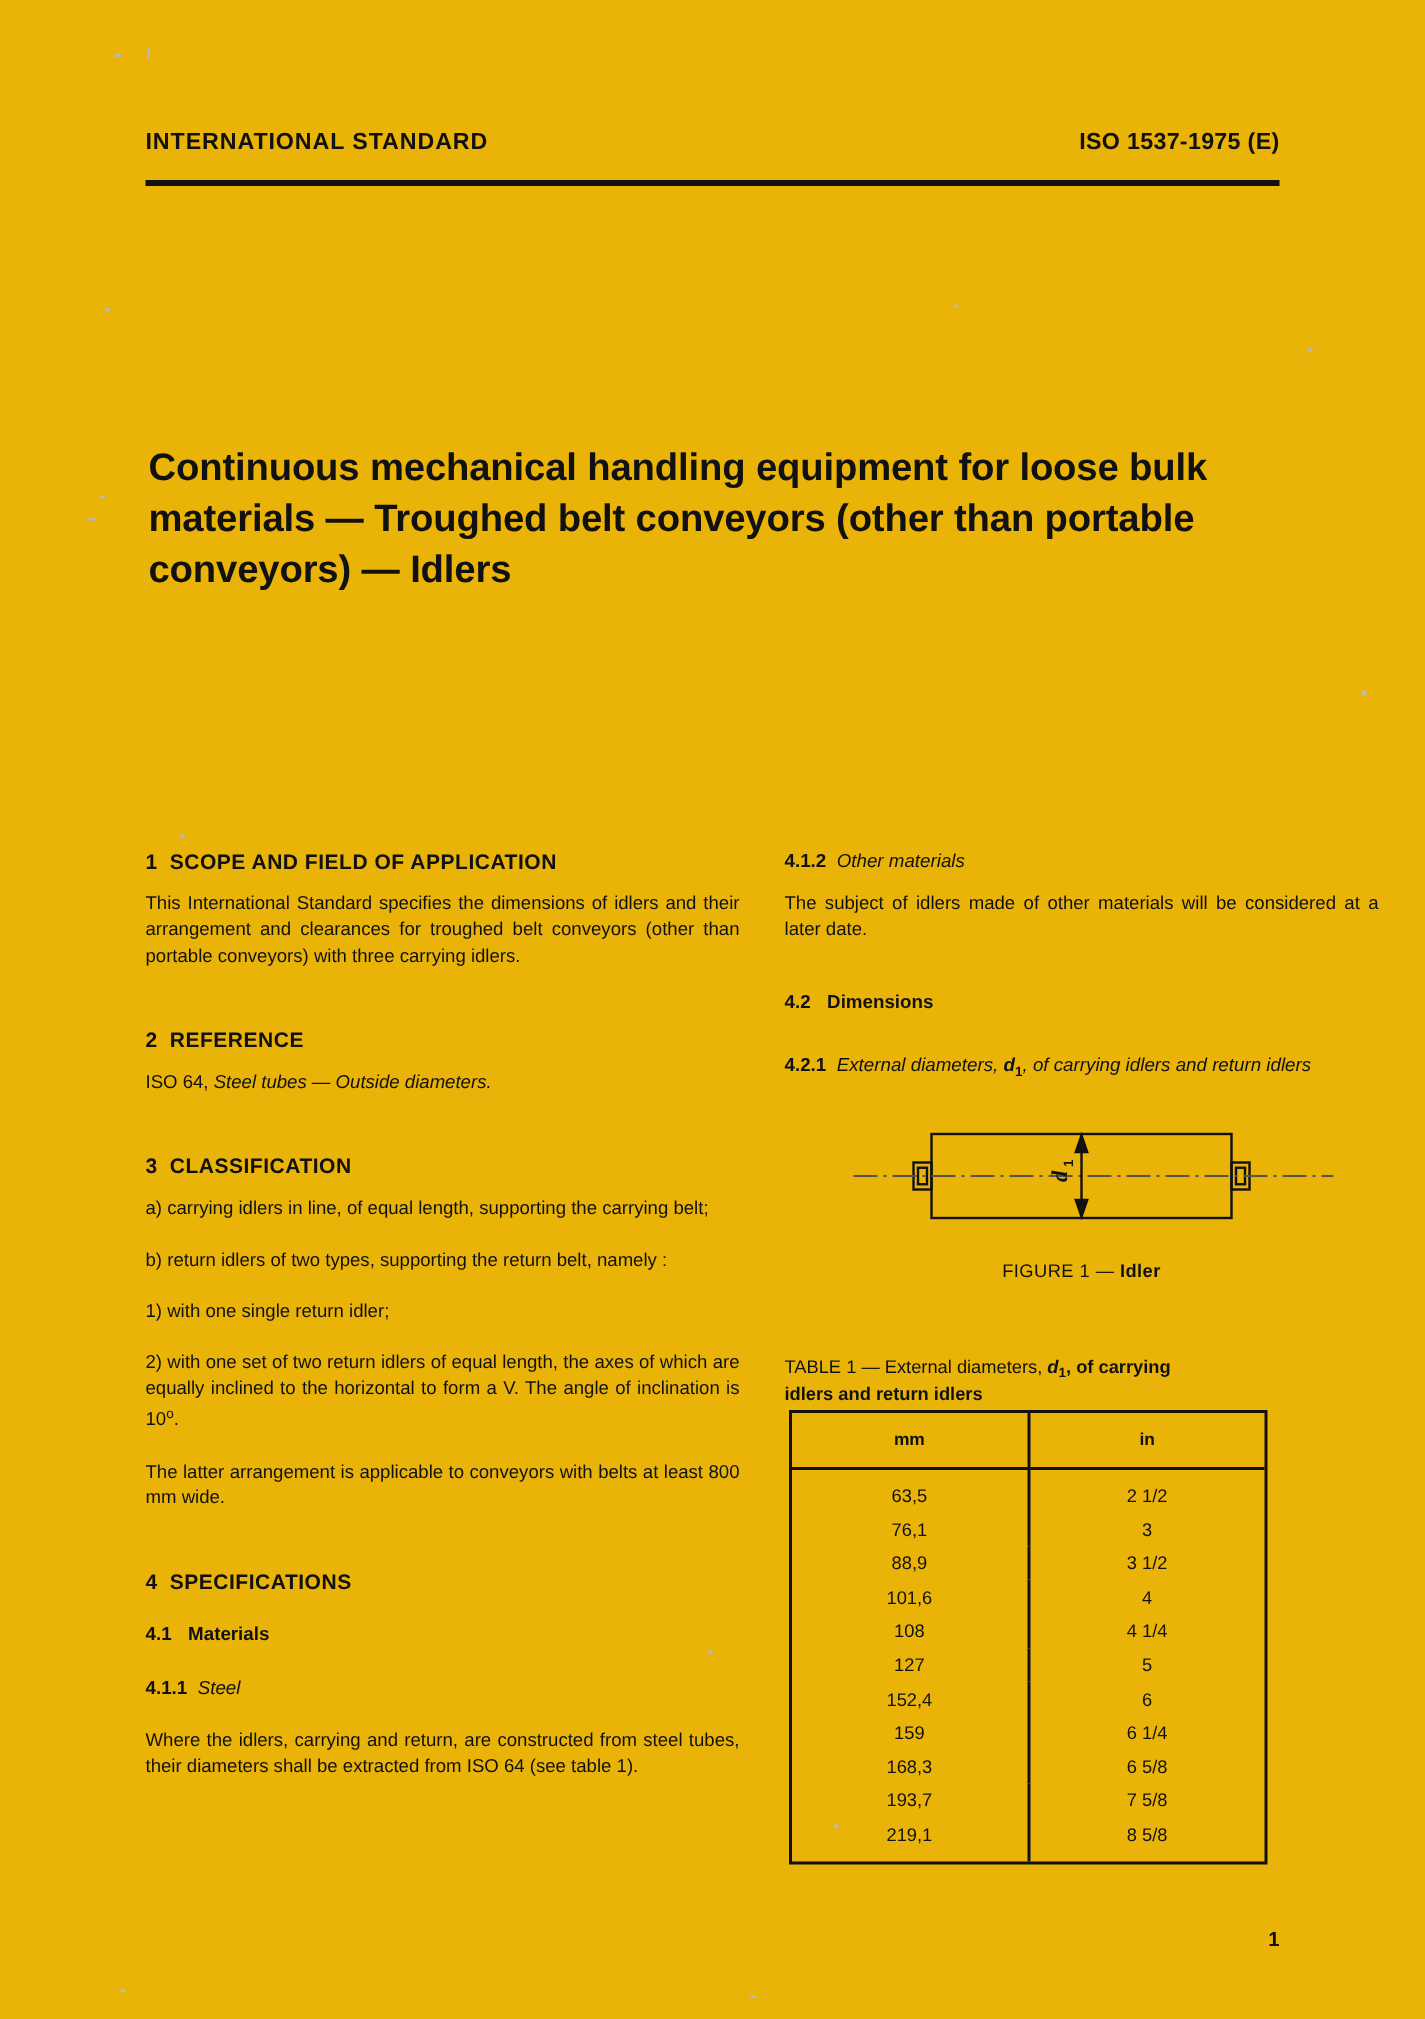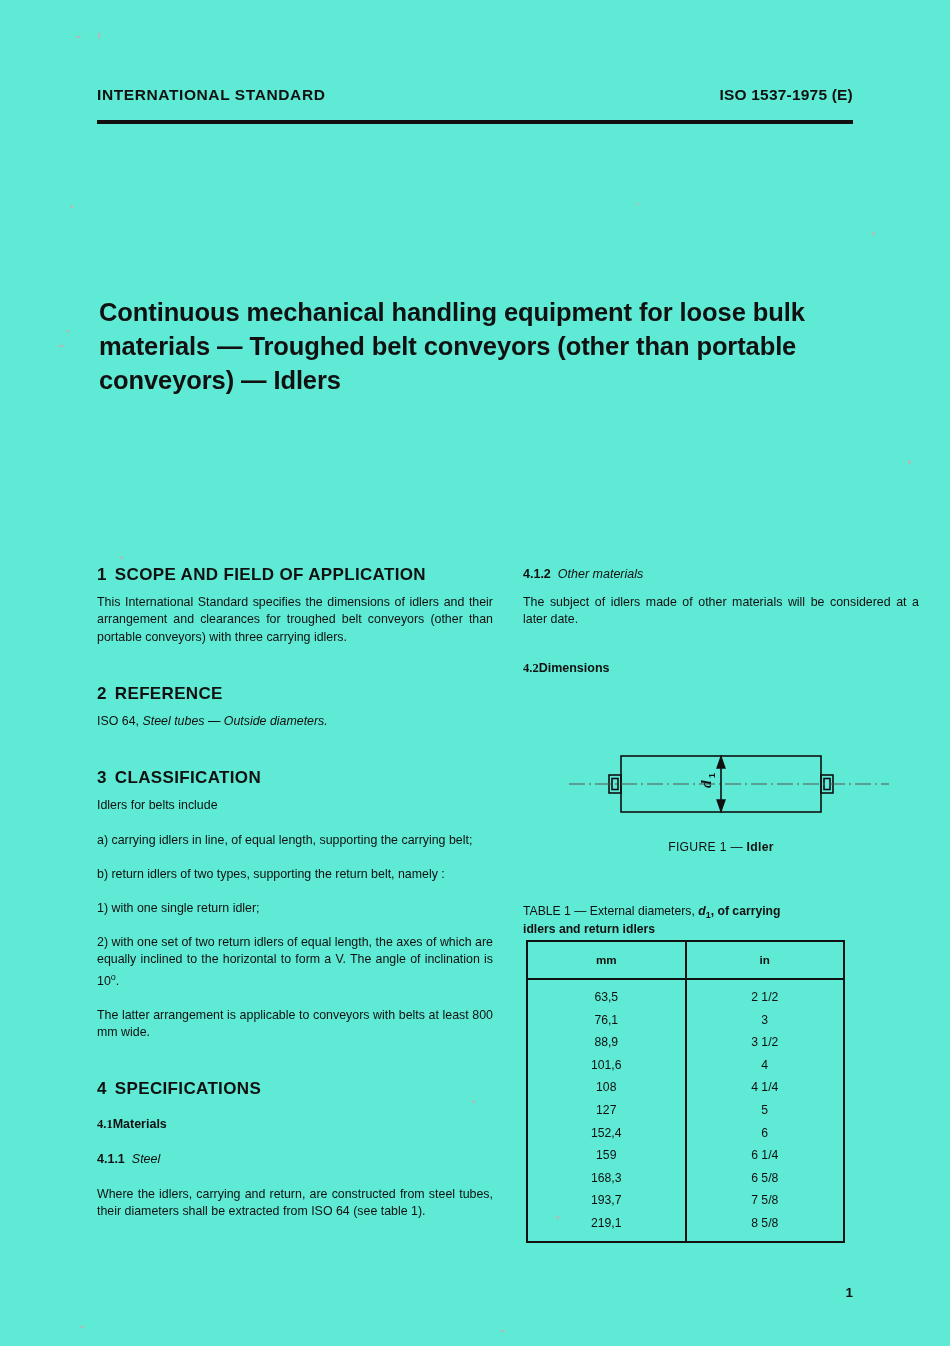--- a/index.html
+++ b/index.html
@@ -12,21 +12,21 @@
     height: 1346px;
     position: relative;
     font-family: "Liberation Sans", sans-serif;
     color: #111111;
     overflow: hidden;
   }
 
   .page {
     position: absolute;
     inset: 0;
-    background: #5eead4;
+    background: #eab308;
   }
 
   
   .speck {
     position: absolute;
     background: #b9b9b9;
     border-radius: 50%;
   }
 
   
@@ -76,32 +76,32 @@
     top: 566px;
     width: 396px;
     font-size: 12.4px;
     line-height: 17.2px;
   }
   .col-left  { left: 97px; }
   .col-right { left: 523px; }
 
   .h1 {
     font-weight: bold;
-    font-size: 17px;
+    font-size: 14px;
     letter-spacing: 0.35px;
     margin: 0 0 11px 0;
   }
   .h1 .num { margin-right: 8px; }
 
   .h2 {
     font-weight: bold;
     font-size: 12.5px;
     margin: 0 0 11px 0;
   }
-  .h2 .num { margin-right: 0; font-family: Liberation Serif, serif; }
+  .h2 .num { margin-right: 11px; }
 
   .h3 {
     font-size: 12.5px;
     margin: 0 0 11px 0;
   }
   .h3 .num { font-weight: bold; margin-right: 7px; }
   .h3 .ital { }
 
   p.body {
     margin: 0 0 17px 0;
@@ -243,21 +243,20 @@
     <div class="h1">
       <span class="num">2</span><span>REFERENCE</span>
     </div>
     <p class="body noj"><span>ISO 64, </span><span class="ital">Steel tubes — Outside diameters.</span></p>
 
     <div class="gap-lg"></div>
 
     <div class="h1">
       <span class="num">3</span><span>CLASSIFICATION</span>
     </div>
-    <p class="body noj">Idlers for belts include</p>
 
     <p class="body ind1">a)   carrying idlers in line, of equal length, supporting the carrying belt;</p>
 
     <p class="body ind1">b)   return idlers of two types, supporting the return belt, namely :</p>
 
     <p class="body ind2 noj">1)   with one single return idler;</p>
 
     <p class="body ind2"><span>2)   with one set of two return idlers of equal length, the axes of which are equally inclined to the horizontal to form a V. The angle of inclination is 10</span><span class="deg">o</span><span>.</span></p>
 
     <p class="body ind1">The latter arrangement is applicable to conveyors with belts at least 800 mm wide.</p>
@@ -293,20 +292,23 @@
     <p class="body">The subject of idlers made of other materials will be considered at a later date.</p>
 
     <div class="gap-md"></div>
 
     <div class="h2">
       <span class="num">4.2</span><span>Dimensions</span>
     </div>
 
     <div class="gap-md"></div>
 
+    <div class="h3">
+      <span class="num">4.2.1</span><span class="ital">External diameters, </span><span class="dvar bold">d</span><sub class="d1">1</sub><span class="ital">, of carrying idlers and return idlers</span>
+    </div>
   </div>
 
   <div class="figure-wrap">
     <svg class="fig-svg" width="336" height="72" viewBox="0 0 336 72">
       <g stroke="#111111" fill="none" stroke-width="1.6">
 
         <rect x="68" y="8" width="200" height="56"></rect>
 
         <rect x="56" y="27" width="12" height="18"></rect>
         <rect x="59" y="30.5" width="6" height="11"></rect>

